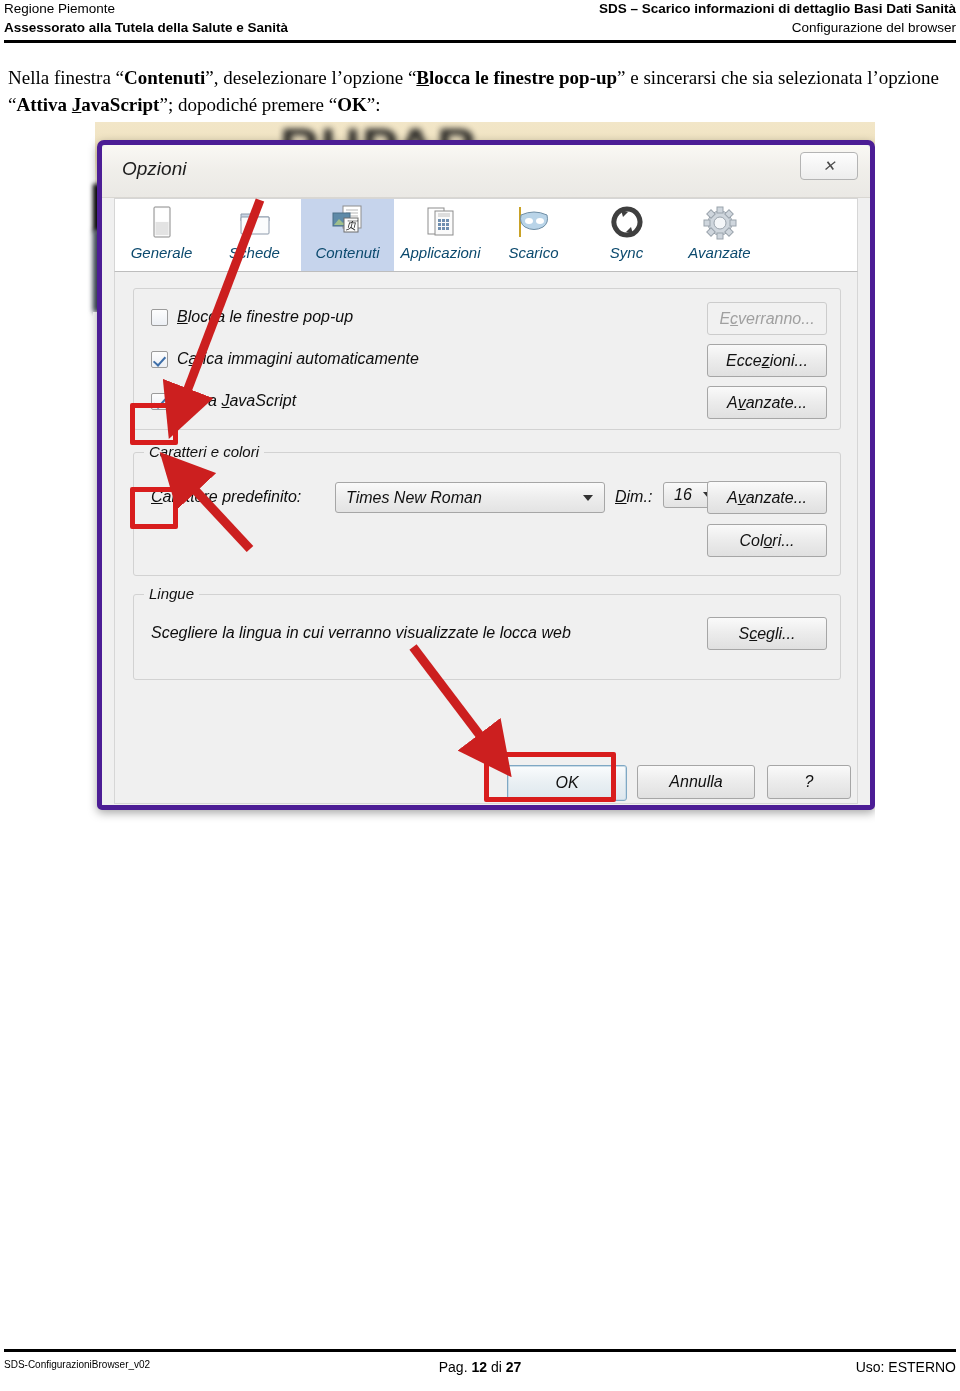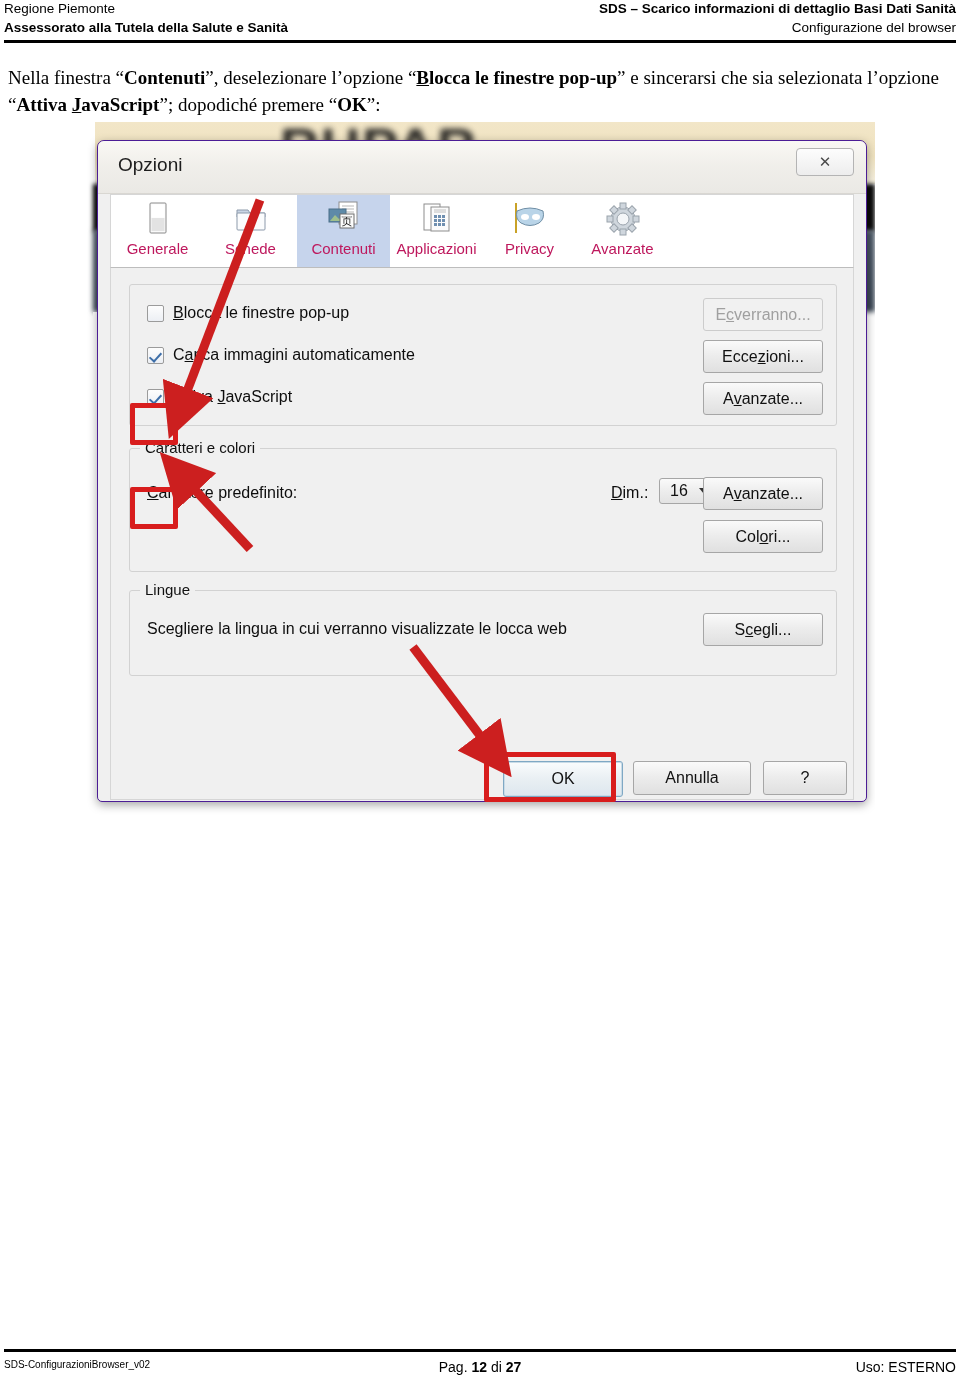--- a/index.html
+++ b/index.html
@@ -70,24 +70,25 @@
     position:absolute;left:18px;top:190px;width:40px;height:430px;
     background:#ffffff;
   }
   .bg-dotline{
     position:absolute;left:720px;height:1px;border-top:2px dotted #b9b9b9;width:26px;
   }
 
   
   .dialog{
     position:absolute;left:22px;top:18px;width:768px;height:660px;
-    border:1px solid #4c1d95;border-radius:7px 7px 5px 5px;
+    border:5px solid #4c1d95;border-radius:7px 7px 5px 5px;
     background:#f0f0f0;
     box-shadow:0 3px 10px rgba(0,0,0,.35);
     overflow:hidden;
+    font-style:italic;
   }
   .dlg-titlebar{
     position:absolute;left:0;top:0;width:768px;height:52px;
     background:linear-gradient(180deg, rgba(252,250,245,.80) 0%, rgba(240,238,232,.72) 48%, rgba(233,231,226,.80) 100%);
     border-radius:6px 6px 0 0;
     border-bottom:1px solid #d9d7d2;
   }
   .dlg-title{
     position:absolute;left:20px;top:13px;
     font-family:"Liberation Sans",sans-serif;font-size:19px;color:#1d1d1d;
@@ -106,21 +107,21 @@
     background:#ffffff;border:1px solid #d6d6d6;border-bottom:1px solid #bdbdbd;
     box-sizing:border-box;display:flex;align-items:stretch;
   }
   .tab{
     flex:0 0 auto;width:93px;display:flex;flex-direction:column;align-items:center;
     justify-content:flex-start;padding-top:4px;box-sizing:border-box;
   }
   .tab.selected{background:#c6d4ec;}
   .tab .tab-icon{height:40px;display:flex;align-items:center;justify-content:center;}
   .tab .tab-label{
-    font-family:"Liberation Sans",sans-serif;font-size:15px;color:#be185d;margin-top:1px;
+    font-family:"Liberation Sans",sans-serif;font-size:15px;color:#0c4a6e;margin-top:1px;
     white-space:nowrap;
   }
 
   
   .dlg-body{
     position:absolute;left:12px;top:127px;width:744px;height:488px;
     background:#f0f0f0;border-left:1px solid #d6d6d6;border-right:1px solid #d6d6d6;
     box-sizing:border-box;
   }
 
@@ -327,24 +328,35 @@
 
       <div class="tab">
         <span class="tab-icon">
           <svg width="40" height="36" viewBox="0 0 40 36">
             <rect x="5" y="2" width="2" height="30" fill="#c9a227"></rect>
             <path d="M7 10 q13 -6 26 0 q2 8 -4 12 q-9 5 -18 0 q-6 -4 -4 -12 z" fill="#b9d4e8" stroke="#6f8ea5"></path>
             <ellipse cx="15" cy="16" rx="4" ry="3" fill="#ffffff"></ellipse>
             <ellipse cx="26" cy="16" rx="4" ry="3" fill="#ffffff"></ellipse>
           </svg>
         </span>
-        <span class="tab-label">Privacy</span>
-      </div>
-
-
+        <span class="tab-label">Scarico</span>
+      </div>
+
+
+      <div class="tab">
+        <span class="tab-icon">
+          <svg width="36" height="36" viewBox="0 0 36 36">
+            <path d="M18 4 a13 13 0 1 1 -0.1 0 z" fill="none" stroke="#3f3f3f" stroke-width="5"></path>
+            <circle cx="18" cy="17" r="6.5" fill="#ffffff"></circle>
+            <path d="M12 5 l7 2 -5 5 z" fill="#3f3f3f"></path>
+            <path d="M24 29 l-7 -2 5 -5 z" fill="#3f3f3f"></path>
+          </svg>
+        </span>
+        <span class="tab-label">Sync</span>
+      </div>
 
       <div class="tab">
         <span class="tab-icon">
           <svg width="36" height="36" viewBox="0 0 36 36">
             <g fill="#cfd6dd" stroke="#9aa3ac">
               <circle cx="18" cy="18" r="12"></circle>
             </g>
             <g fill="#cfd6dd" stroke="#9aa3ac">
               <rect x="15" y="2" width="6" height="6"></rect>
                 <rect x="15" y="28" width="6" height="6"></rect>
@@ -397,20 +409,24 @@
           <u>v</u>
           <span>anzate...</span>
       </div>
 
       <div class="group" style="left:18px;top:180px;width:706px;height:122px;">
         <span class="group-legend">Caratteri e colori</span>
       </div>
 
       <span class="lbl" style="left:36px;top:216px;"><u>C</u><span>arattere predefinito:</span></span>
 
+      <div class="combo" style="left:220px;top:210px;width:270px;height:31px;">
+        <span class="combo-text">Times New Roman</span>
+        <span class="caret"></span>
+      </div>
 
       <span class="lbl" style="left:500px;top:216px;"><u>D</u><span>im.:</span></span>
 
       <div class="combo" style="left:548px;top:210px;width:62px;height:26px;">
         <span class="combo-text">16</span>
         <span class="caret"></span>
       </div>
 
       <div class="btn" style="left:592px;top:209px;width:120px;height:33px;">
         <span>A</span>

